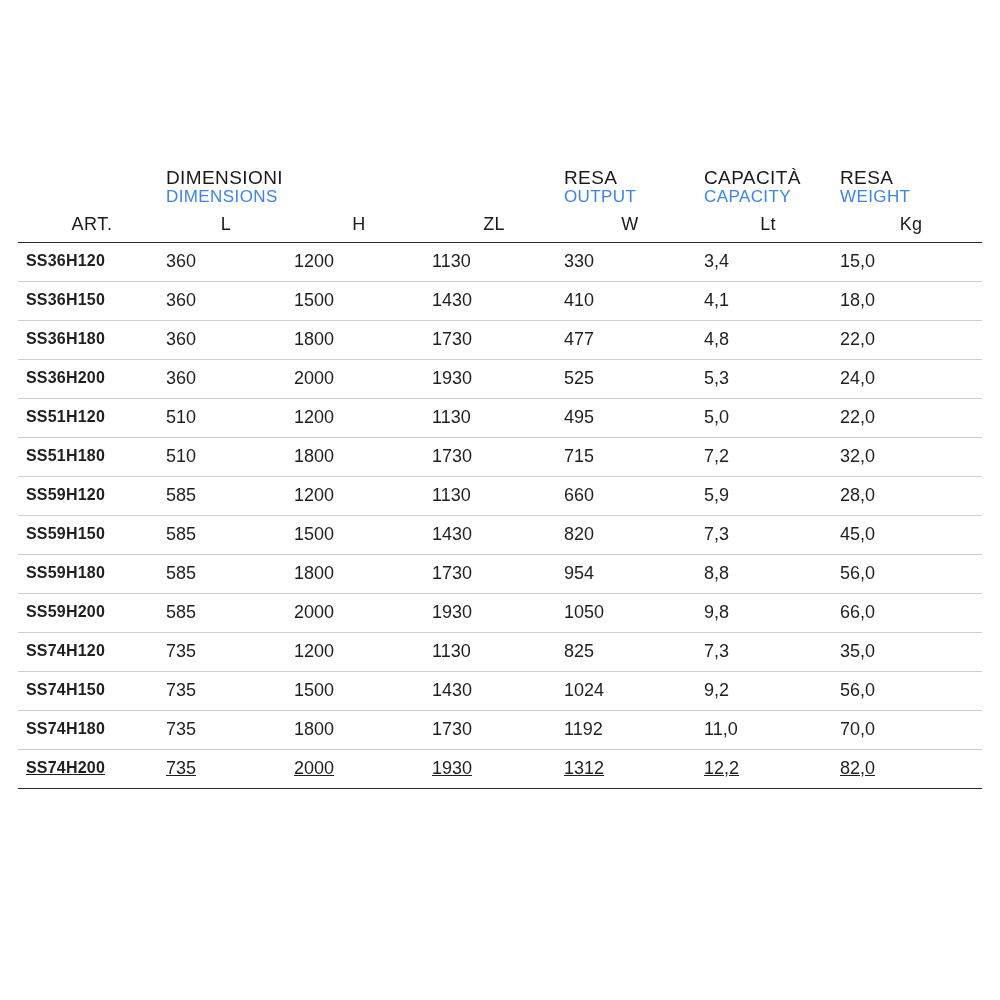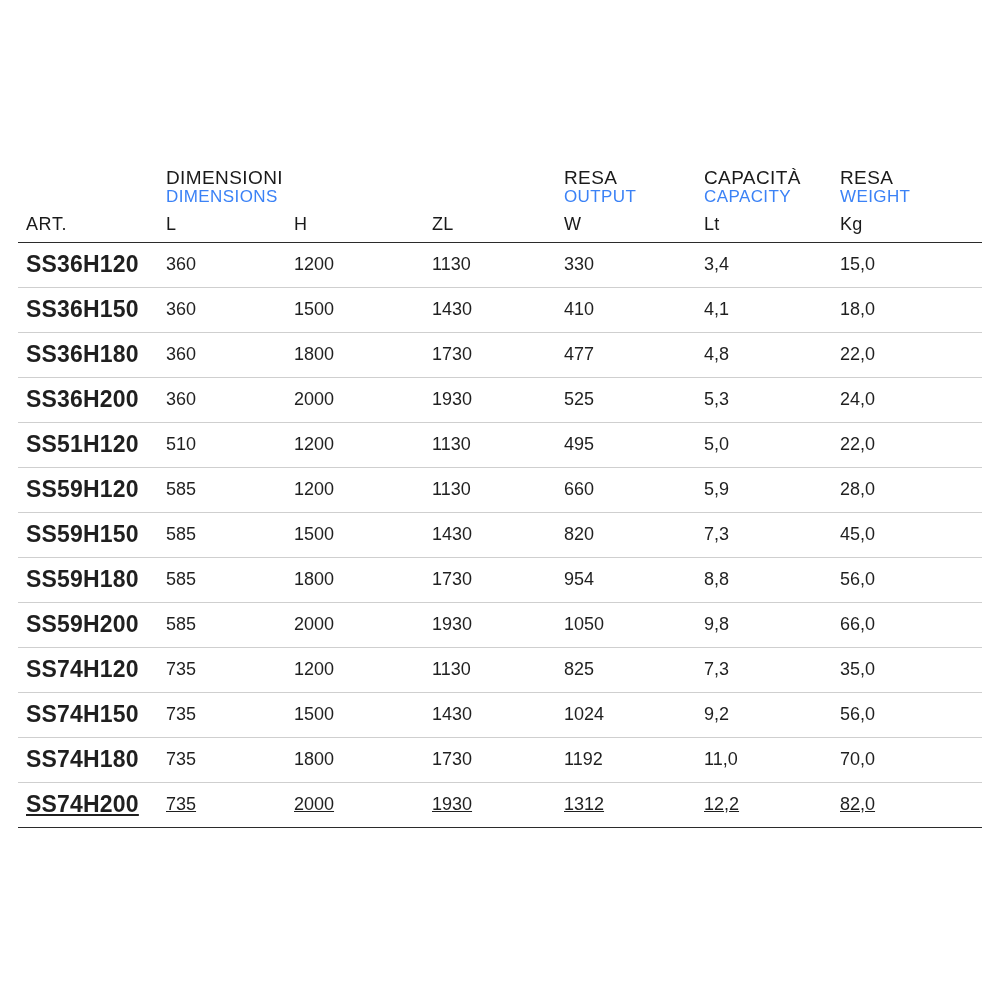--- a/index.html
+++ b/index.html
@@ -64,21 +64,21 @@
     letter-spacing: 0.4px;
     color: #3b82f6;
     white-space: nowrap;
   }
 
   
   tr.unit-head th {
     border: none;
     border-bottom: 1.6px solid #2b2b2b;
     padding: 2px 0 7px 8px;
-    text-align: left;
+    text-align: center;
     font-weight: normal;
     font-size: 18px;
     letter-spacing: 0.3px;
     color: #1a1a1a;
     vertical-align: bottom;
   }
   tr.unit-head th.art-cell {
     font-size: 18px;
     letter-spacing: 0.6px;
   }
@@ -88,21 +88,21 @@
     border-bottom: 1px solid #cfcfcf;
     padding: 8px 0 9px 8px;
     font-size: 18px;
     color: #1f1f1f;
     text-align: left;
     white-space: nowrap;
   }
   table.spec td.art {
     font-weight: bold;
     letter-spacing: 0.2px;
-    font-size: 23px;
+    font-size: 16px;
   }
   table.spec tr.last td {
     border-bottom: 1.6px solid #2b2b2b;
     text-decoration: underline;
   }
 </style>
 </head>
 <body>
 
 <div class="sheet">
@@ -215,20 +215,29 @@
       <tr>
         <td class="art">SS51H120</td>
         <td>510</td>
         <td>1200</td>
         <td>1130</td>
         <td>495</td>
         <td>5,0</td>
         <td>22,0</td>
       </tr>
       <tr>
+        <td class="art">SS51H180</td>
+        <td>510</td>
+        <td>1800</td>
+        <td>1730</td>
+        <td>715</td>
+        <td>7,2</td>
+        <td>32,0</td>
+      </tr>
+      <tr>
         <td class="art">SS59H120</td>
         <td>585</td>
         <td>1200</td>
         <td>1130</td>
         <td>660</td>
         <td>5,9</td>
         <td>28,0</td>
       </tr>
       <tr>
         <td class="art">SS59H150</td>

